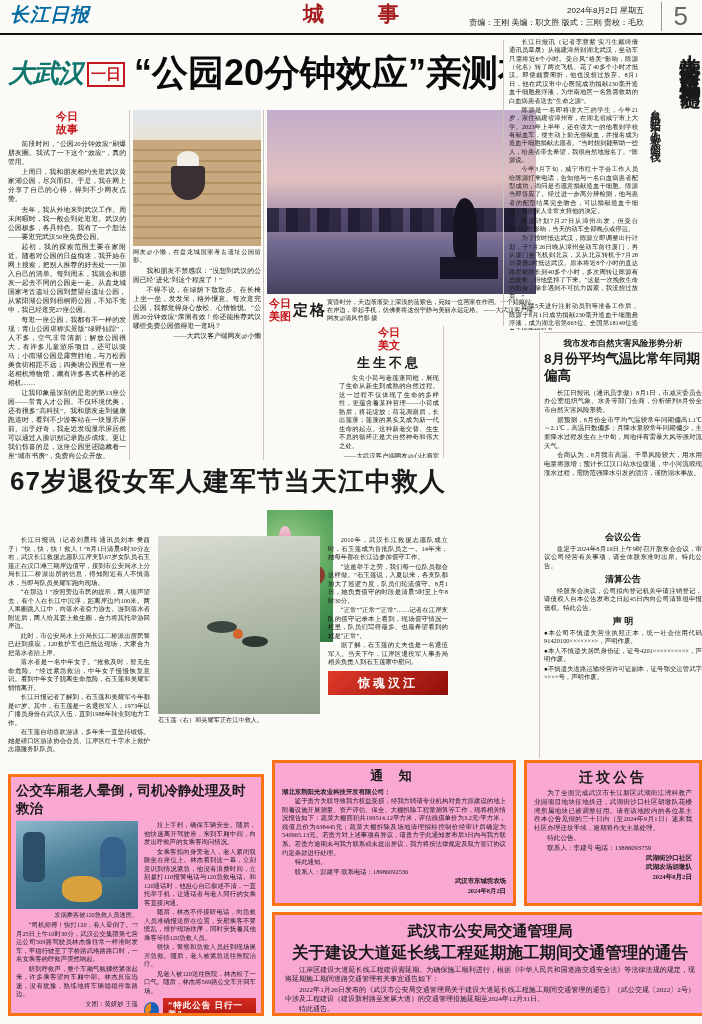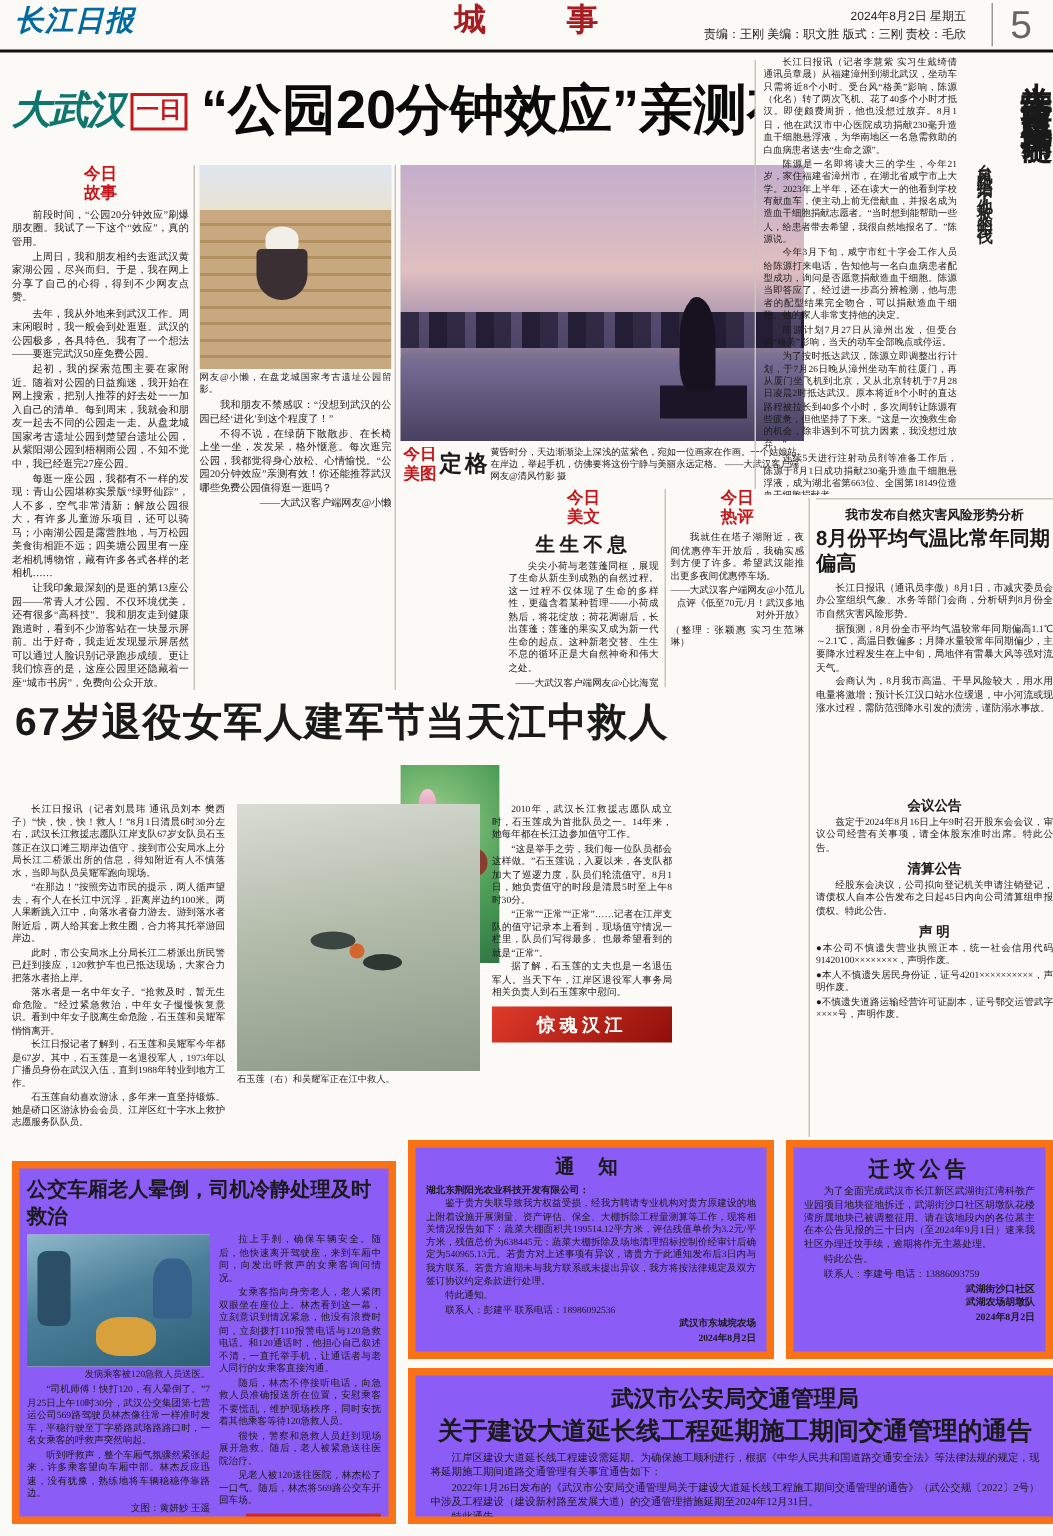--- a/index.html
+++ b/index.html
@@ -35,21 +35,21 @@
   .org{font:bold 15px/1.3 "Liberation Sans",sans-serif;text-align:center;margin:2px 0 0;}
   .tn-title{font:900 16.5px/1.25 "Liberation Sans",sans-serif;text-align:center;margin:1px 0 4px;}
   .esstitle{font:bold 13px/1.2 "Liberation Sans",sans-serif;text-align:center;letter-spacing:3px;margin:2px 0 3px;}
   .ext-title{font:bold 12px/1.2 "Liberation Sans",sans-serif;letter-spacing:2px;margin:0 0 3px;}
   .dg{font:bold 15px/1.1 "Liberation Sans",sans-serif;letter-spacing:2px;}
   
   .brand{display:flex;align-items:center;gap:4px;}
   .brand-main{font:900 26px/1 "Liberation Serif",serif;color:#0f766e;font-style:italic;letter-spacing:-1px;}
   .brand-day{font:bold 15px/1 "Liberation Serif",serif;color:#c5171c;border:2px solid #c5171c;padding:3px 2px;}
   
-  .nbox{border:5px solid #f97316;background:#8b5cf6;}
+  .nbox{border:3px solid #f97316;background:#f9a8d4;}
   
   .ph{position:relative;overflow:hidden;background:#ccc;}
   .badge{display:flex;align-items:center;gap:4px;justify-content:flex-end;margin-top:3px;}
   .badge-txt{background:linear-gradient(#d52b20,#a9150f);color:#fff;font:bold 8.5px/1 "Liberation Sans",sans-serif;padding:3px 5px;letter-spacing:1px;}
   .buslogo{width:14px;height:14px;border-radius:50%;background:conic-gradient(#1a62b5 0 62%,#e88b1e 62% 100%);border:1px solid #1a62b5;}
   .promo{background:linear-gradient(135deg,#e03a2a,#8f0f0a);color:#fff;font:900 12px/1 "Liberation Sans",sans-serif;text-align:center;letter-spacing:3px;padding:6px 0;margin-top:4px;}
 </style>
 </head>
 <body>
 
@@ -120,26 +120,20 @@
     <div style="position:absolute;right:12%;top:42%;width:22px;height:20px;background:#8a3c30;border-radius:48%;"></div>
   </div>
   <div class="abs" style="left:339px;top:326px;width:100px;height:132px;font-size:6.4px;">
     <div class="redlab sq">今日美文</div>
     <div class="esstitle">生生不息</div>
     <p class="t">尖尖小荷与老莲蓬同框，展现了生命从新生到成熟的自然过程。这一过程不仅体现了生命的多样性，更蕴含着某种哲理——小荷成熟后，将花绽放；荷花凋谢后，长出莲蓬；莲蓬的果实又成为新一代生命的起点。这种新老交替、生生不息的循环正是大自然神奇和伟大之处。</p>
     <p class="t sign">——大武汉客户端网友@心比海宽</p>
   </div>
   <div class="vrule" style="left:443px;top:326px;height:132px;"></div>
 
-  <div class="abs" style="left:447px;top:326px;width:89px;height:132px;font-size:6.4px;">
-    <div class="redlab sq">今日热评</div>
-    <p class="t">我就住在塔子湖附近，夜间优惠停车开放后，我确实感到方便了许多。希望武汉能推出更多夜间优惠停车场。</p>
-    <p class="t sign">——大武汉客户端网友@小范儿 点评《低至70元/月！武汉多地对外开放》</p>
-    <p class="t noind">（整理：张颖惠 实习生范琳琳）</p>
-  </div>
 
   <div class="vrule" style="left:503px;top:40px;height:286px;"></div>
   <div class="abs" style="left:509px;top:38px;width:193px;height:292px;display:flex;">
     <div style="flex:1;font-size:6.3px;padding-right:4px;">
       <p class="t">长江日报讯（记者李慧紫 实习生戴绮倩 通讯员章晟）从福建漳州到湖北武汉，坐动车只需将近8个小时。受台风“格美”影响，陈源（化名）转了两次飞机、花了40多个小时才抵汉。即使颇费周折，他也没想过放弃。8月1日，他在武汉市中心医院成功捐献230毫升造血干细胞悬浮液，为华南地区一名急需救助的白血病患者送去“生命之源”。</p>
       <p class="t">陈源是一名即将读大三的学生，今年21岁，家住福建省漳州市，在湖北省咸宁市上大学。2023年上半年，还在读大一的他看到学校有献血车，便主动上前无偿献血，并报名成为造血干细胞捐献志愿者。“当时想到能帮助一些人，给患者带去希望，我很自然地报名了。”陈源说。</p>
       <p class="t">今年3月下旬，咸宁市红十字会工作人员给陈源打来电话，告知他与一名白血病患者配型成功，询问是否愿意捐献造血干细胞。陈源当即答应了。经过进一步高分辨检测，他与患者的配型结果完全吻合，可以捐献造血干细胞。他的家人非常支持他的决定。</p>
       <p class="t">陈源计划7月27日从漳州出发，但受台风“格美”影响，当天的动车全部晚点或停运。</p>
       <p class="t">为了按时抵达武汉，陈源立即调整出行计划，于7月26日晚从漳州坐动车前往厦门，再从厦门坐飞机到北京，又从北京转机于7月28日凌晨2时抵达武汉。原本将近8个小时的直达路程被拉长到40多个小时，多次周转让陈源有些疲惫，但他坚持了下来。“这是一次挽救生命的机会，除非遇到不可抗力因素，我没想过放弃。”</p>
       <p class="t">连续5天进行注射动员剂等准备工作后，陈源于8月1日成功捐献230毫升造血干细胞悬浮液，成为湖北省第663位、全国第18149位造血干细胞捐献者。</p>

